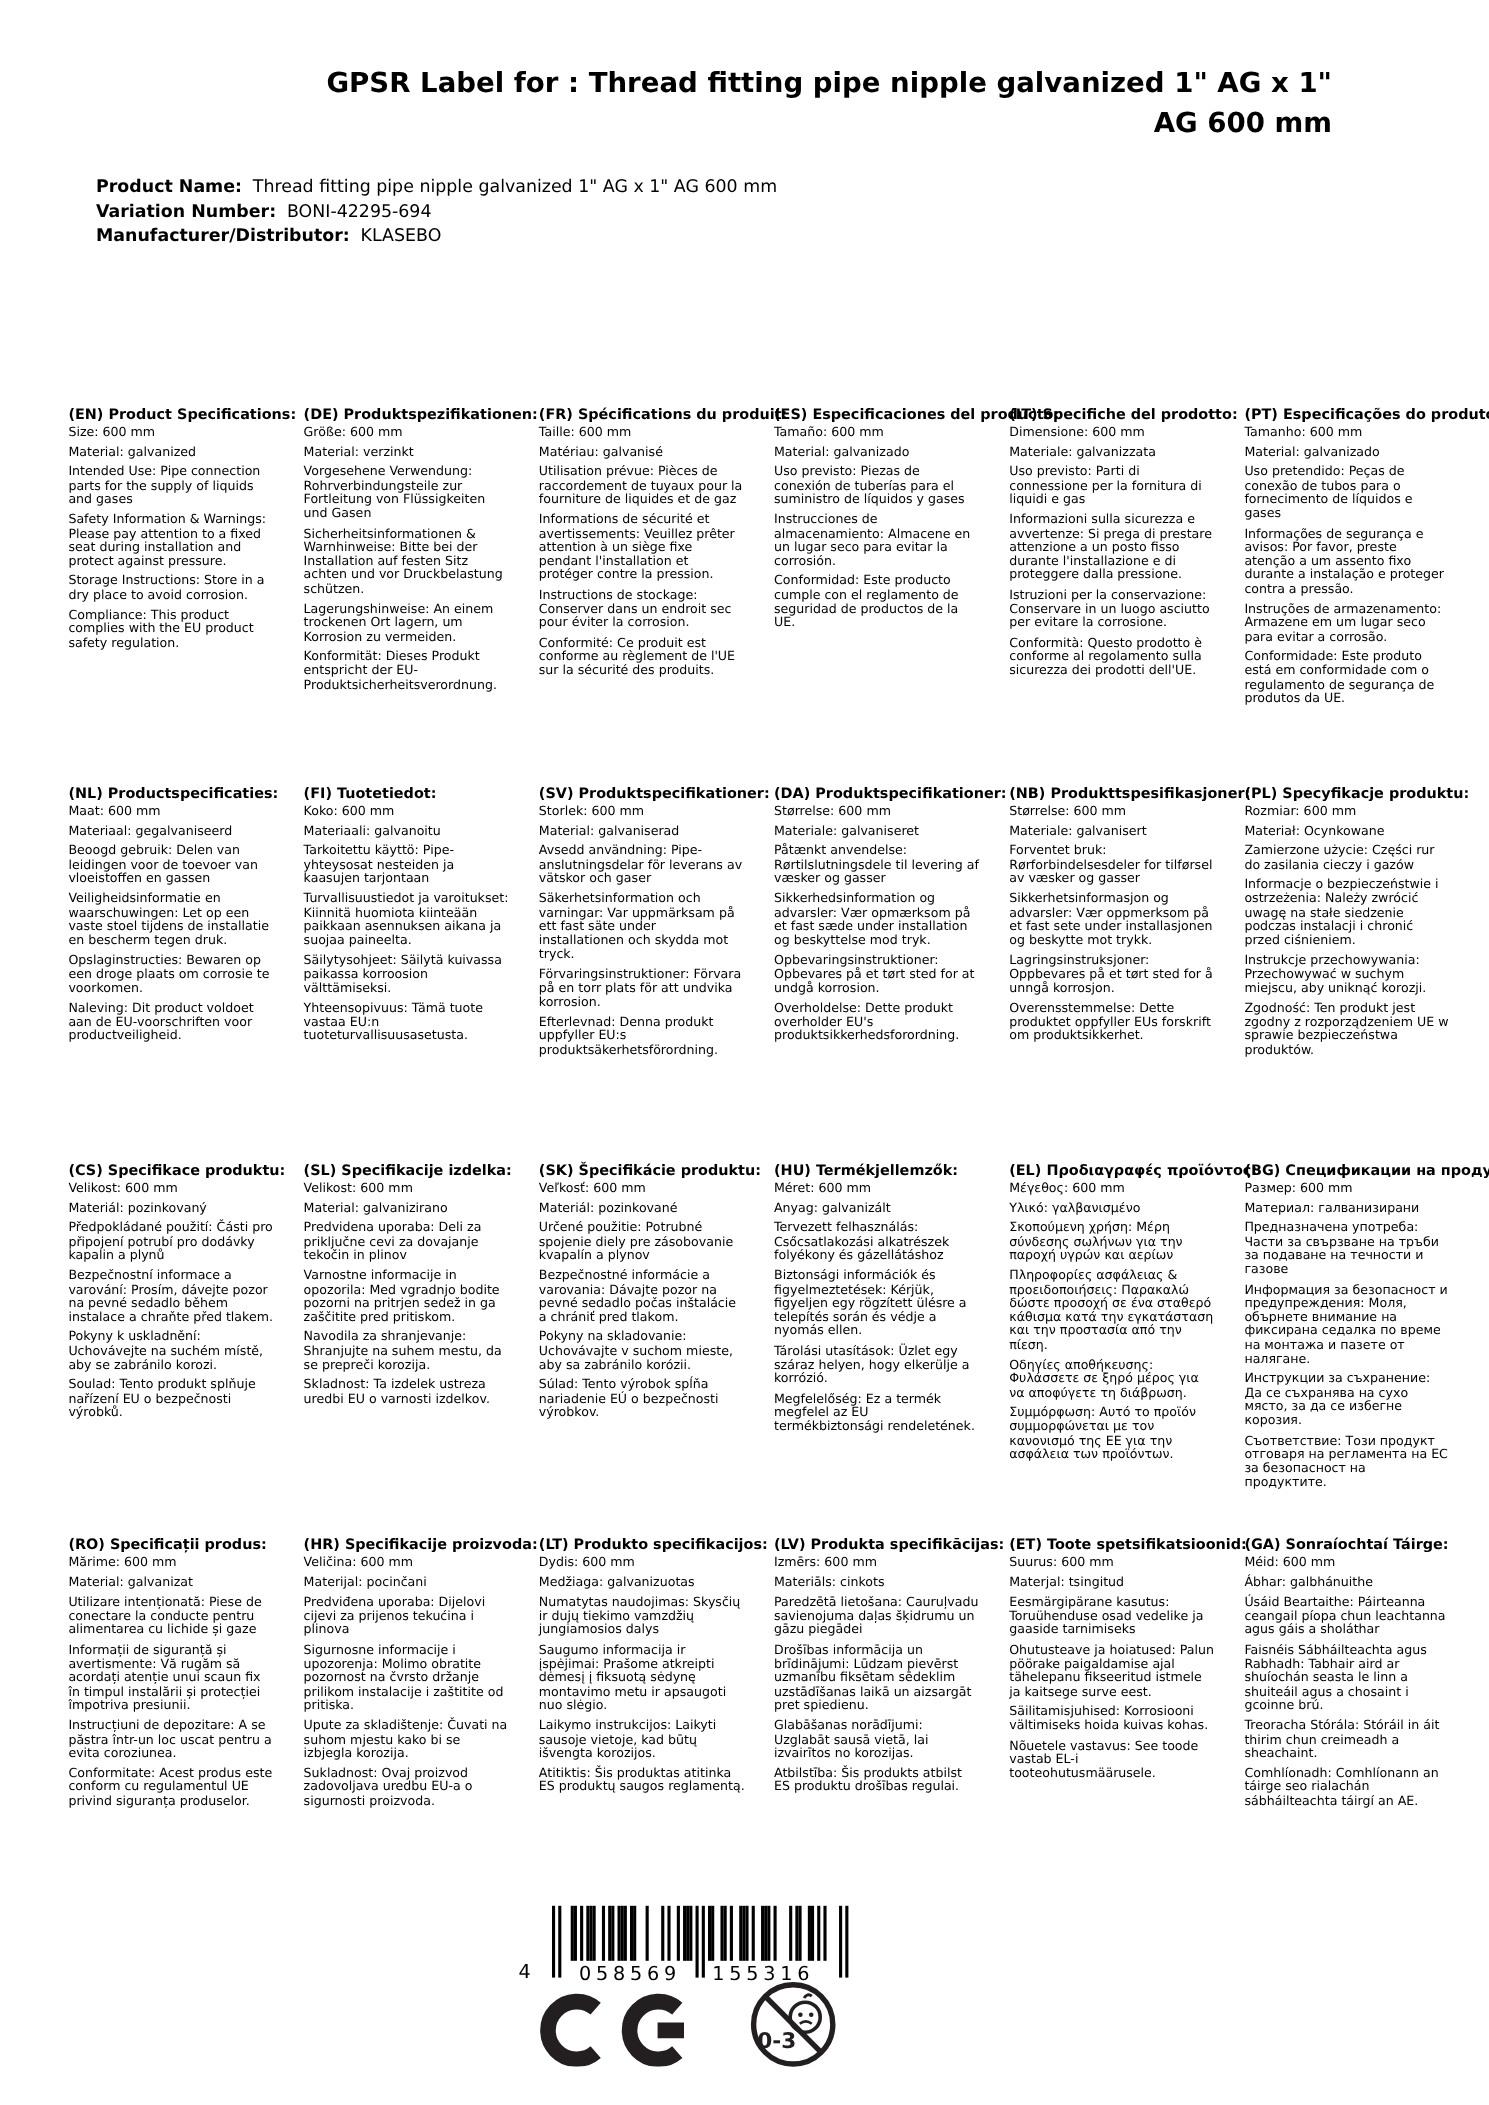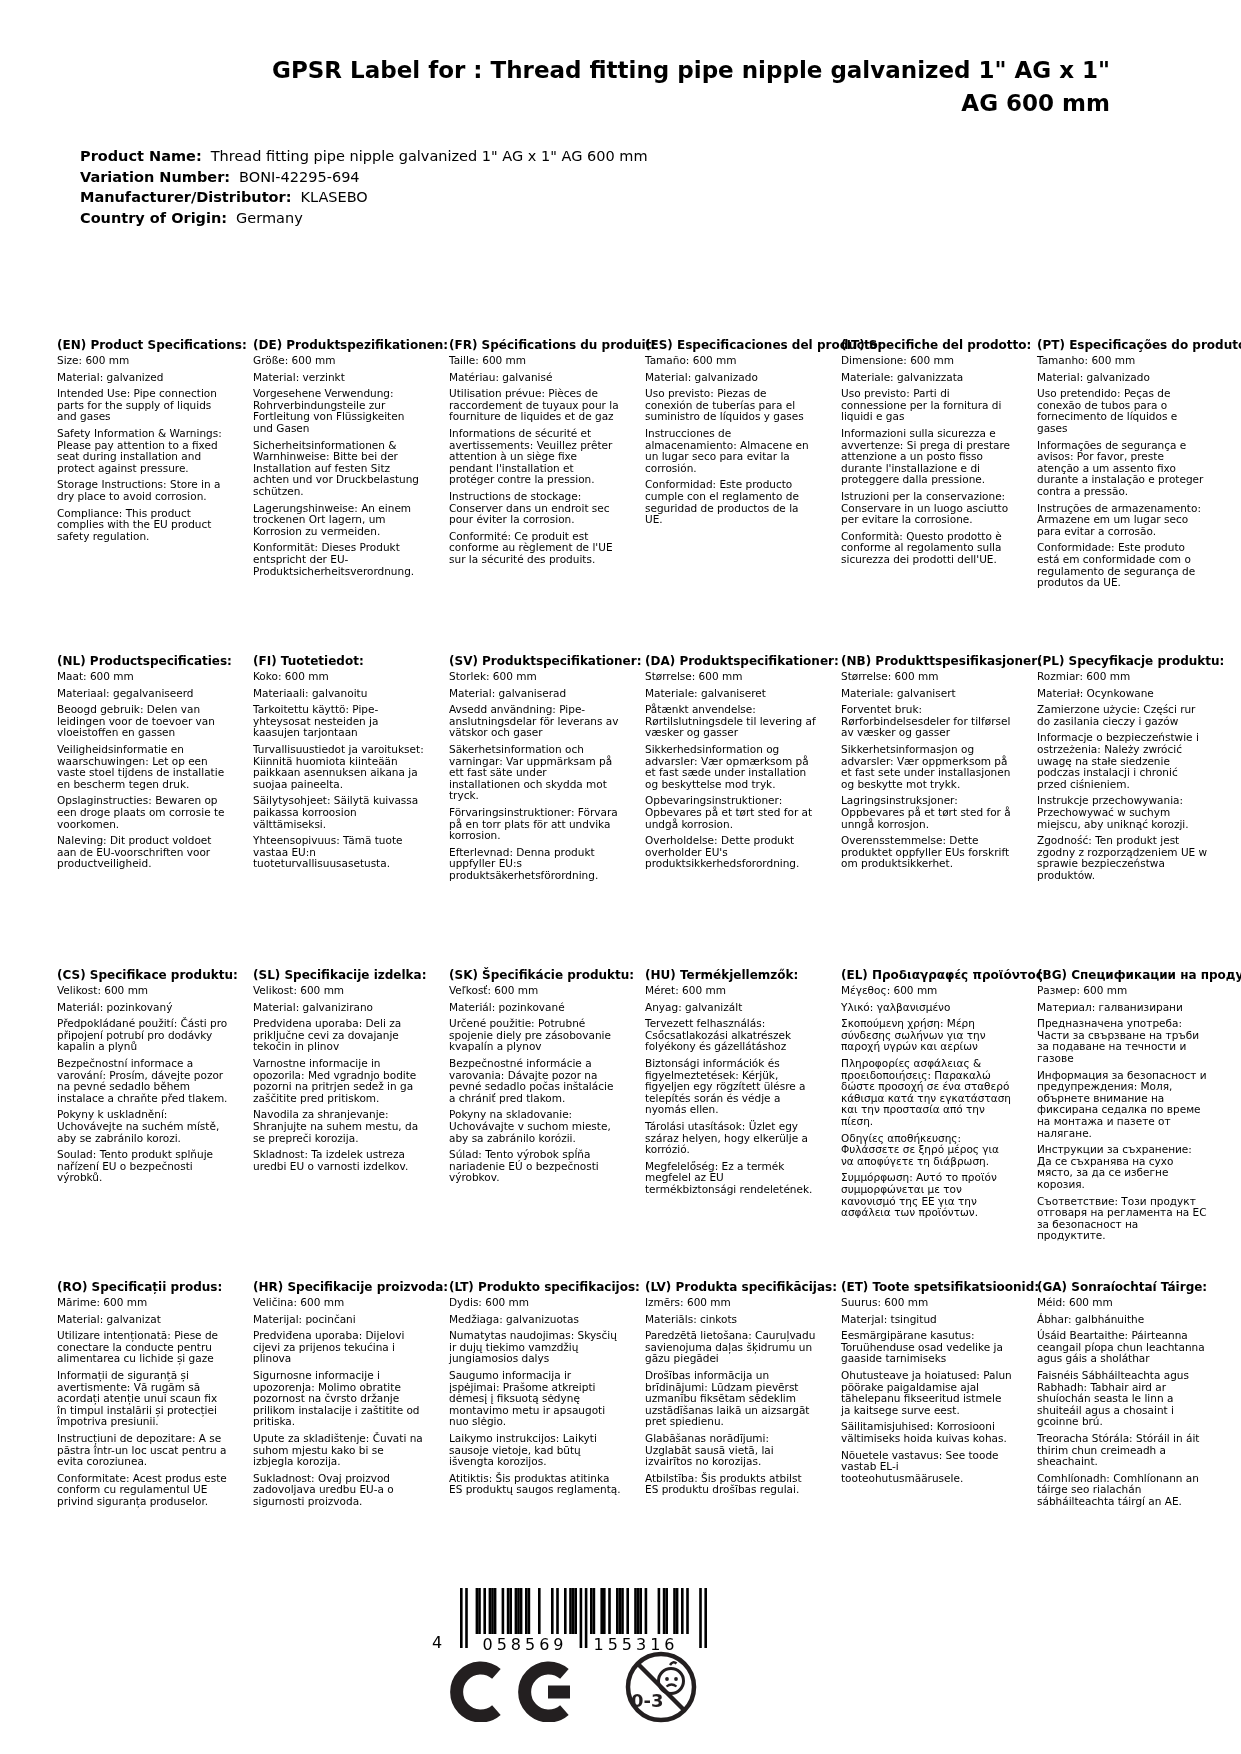--- a/index.html
+++ b/index.html
@@ -36,21 +36,20 @@
 
 <div class="page-title">
   <div>GPSR Label for : Thread fitting pipe nipple galvanized 1" AG x 1"</div>
   <div>AG 600 mm</div>
 </div>
 
 <div class="info">
     <div class="info-row"><span class="info-label">Product Name:</span><span>Thread fitting pipe nipple galvanized 1" AG x 1" AG 600 mm</span></div>
     <div class="info-row"><span class="info-label">Variation Number:</span><span>BONI-42295-694</span></div>
     <div class="info-row"><span class="info-label">Manufacturer/Distributor:</span><span>KLASEBO</span></div>
-    <div class="info-row"><span class="info-label">Country of Origin:</span><span>Germany</span></div>
   </div>
 
 <div class="spec-grid">
     <div class="spec-block">
       <div class="spec-title">(EN) Product Specifications:</div>
       <p class="spec-par">Size: 600 mm</p>
       <p class="spec-par">Material: galvanized</p>
       <p class="spec-par">Intended Use: Pipe connection parts for the supply of liquids and gases</p>
       <p class="spec-par">Safety Information &amp; Warnings: Please pay attention to a fixed seat during installation and protect against pressure.</p>
       <p class="spec-par">Storage Instructions: Store in a dry place to avoid corrosion.</p>

